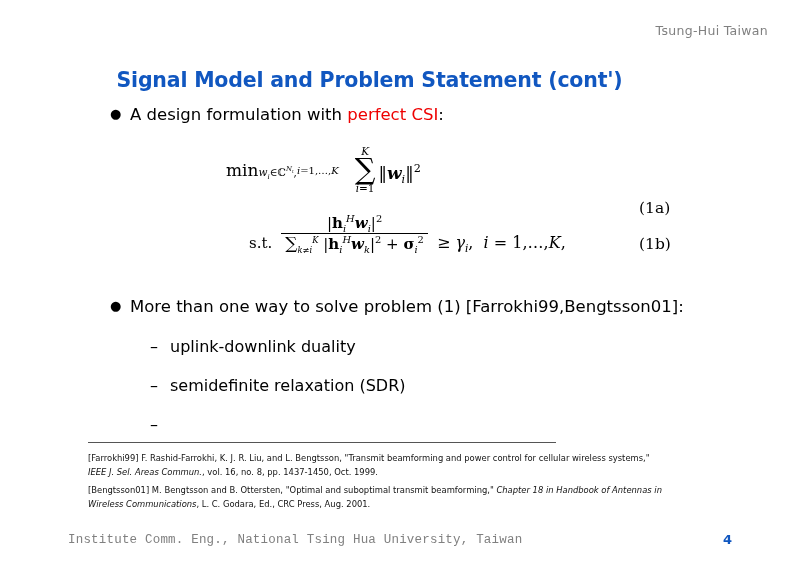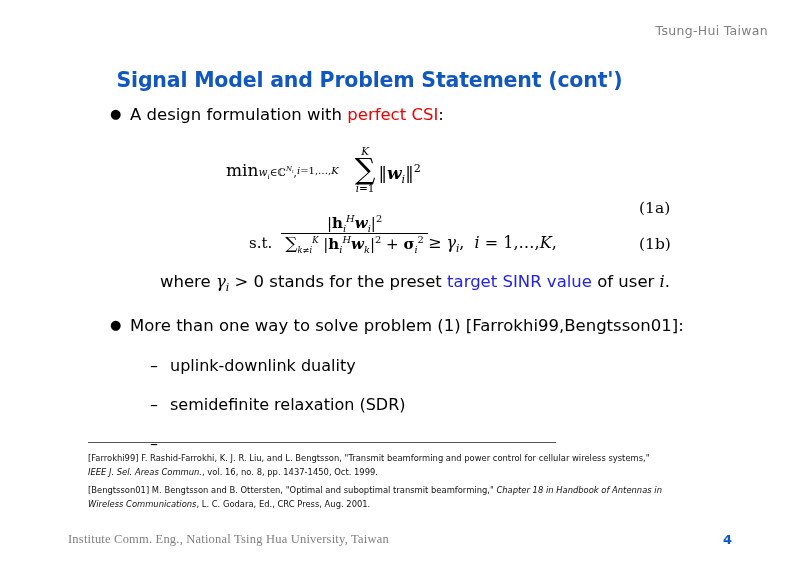--- a/index.html
+++ b/index.html
@@ -164,21 +164,21 @@
   .stlabel { font-size: 15px; font-style: normal; margin-right: 9px; }
   .frac {
     display: inline-flex;
     flex-direction: column;
     align-items: center;
     line-height: 1.05;
   }
   .frac .num { font-size: 15px; padding: 0 4px 1px 4px; white-space: nowrap; }
   .frac .bar { height: 1px; background: #000; width: 100%; }
   .frac .den { font-size: 15px; padding: 1px 4px 0 4px; white-space: nowrap; }
-  .relterm { font-size: 16px; white-space: nowrap; }
+  .relterm { font-size: 16px; margin-left: 9px; white-space: nowrap; }
   .sumsmall { font-size: 17px; font-style: normal; }
 
   .tag1b {
     position: absolute;
     left: 639px;
     top: 95px;
     font-family: "DejaVu Serif", serif;
     font-size: 15.5px;
   }
 
@@ -204,21 +204,21 @@
     color: #111111;
   }
   .footnotes p { margin: 0 0 3px 0; }
   .footnotes i { font-style: italic; }
 
   
   .footer-left {
     position: absolute;
     left: 68px;
     bottom: 18px;
-    font-family: Liberation Serif, serif;
+    font-family: Liberation Mono, monospace;
     font-size: 12.5px;
     color: #808080;
     letter-spacing: 0.2px;
   }
   .footer-page {
     position: absolute;
     right: 68px;
     bottom: 18px;
     font-family: "DejaVu Sans", sans-serif;
     font-size: 13px;
@@ -269,21 +269,20 @@
           <span class="bar"></span>
           <span class="den"><span class="sumsmall">∑</span><sub style="font-size:56%"><i>k</i>≠<i>i</i></sub><sup style="font-size:56%"><i>K</i></sup> |<b>h</b><sub><i>i</i></sub><sup><i>H</i></sup><b><i>w</i></b><sub><i>k</i></sub>|<sup>2</sup> + <b>σ</b><sub><i>i</i></sub><sup>2</sup></span>
         </span>
         <span class="relterm">≥ <i>γ</i><sub><i>i</i></sub>,&nbsp;&nbsp;<i>i</i> = 1,…,<i>K</i>,</span>
       </div>
 
       <div class="tag1b math">(1b)</div>
 
     </div>
 
-    <div class="where-line"><span>where <span class="math"><i>γ</i><sub><i>i</i></sub></span></span><span> &gt; 0 stands for the preset </span><span class="blue">target SINR value</span><span> of user </span><span class="math mi">i</span><span>.</span></div>
 
     <div class="bullet-row" style="margin-top:24px;">
       <span class="bullet-mark">●</span>
       <span class="bullet-text">More than one way to solve problem (1) [Farrokhi99,Bengtsson01]:</span>
     </div>
 
     <div class="sub-row">
       <span class="dash-mark">–</span>
       <span>uplink-downlink duality</span>
     </div>

